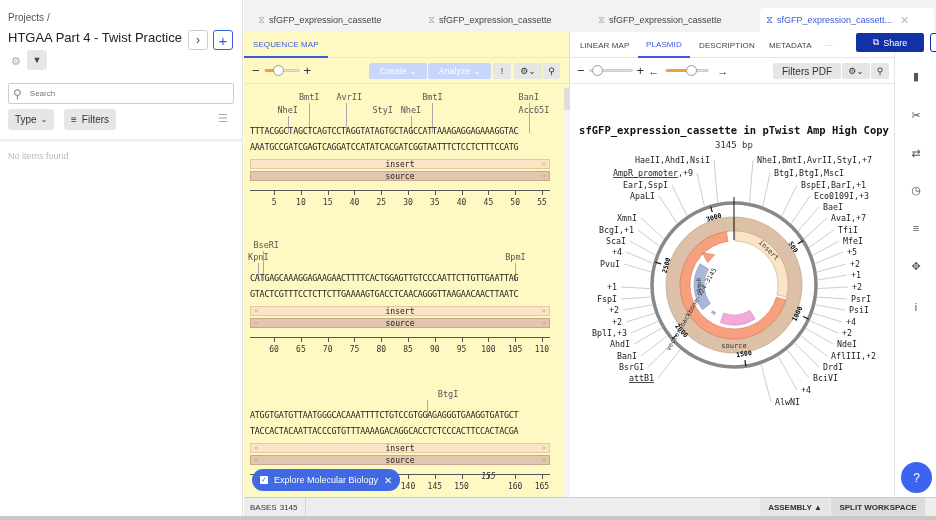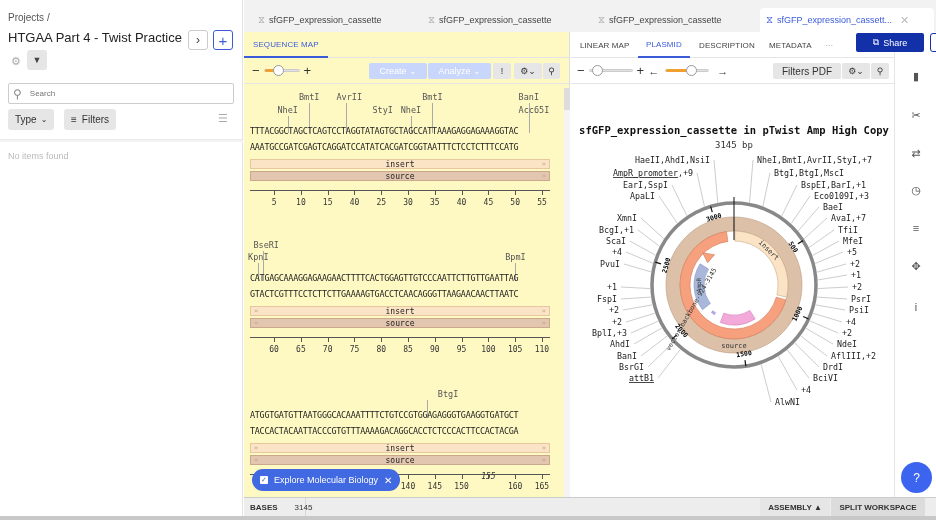--- a/index.html
+++ b/index.html
@@ -60,21 +60,21 @@
 
 #plaspane{position:absolute;left:571px;top:32px;width:324px;height:465px;background:#fff;border-right:1px solid #e5e5e5}
 #sharebtn{position:absolute;left:285px;top:1px;width:68px;height:19px;background:#1230a8;color:#fff;border-radius:2px;font-size:9px;display:flex;align-items:center;justify-content:center}
 #copybtn{position:absolute;left:359px;top:1px;width:19px;height:19px;border:1px solid #1230a8;border-radius:3px;color:#1230a8;font-size:9px;display:flex;align-items:center;justify-content:center}
 #rightbar{position:absolute;left:896px;top:58px;width:40px;height:439px;background:#fff}
 .rbicon{position:absolute;left:12px;width:16px;text-align:center;font-size:11px;color:#555}
 #help{position:absolute;left:901px;top:462px;width:31px;height:31px;border-radius:50%;background:#3d64ee;color:#fff;font-size:12px;display:flex;align-items:center;justify-content:center}
 
 #status{position:absolute;left:244px;top:497px;width:692px;height:19px;background:#ededed;border-top:1px solid #ccc}
 #status .bases{position:absolute;left:0;top:0;height:19px;padding:0 6px;font-size:8px;color:#333;display:flex;align-items:center;border-right:1px solid #d6d6d6;width:62px}
-#status .bases b{font-weight:bold;margin-right:17px}
+#status .bases b{font-weight:normal;margin-right:3px}
 .sbtn{position:absolute;top:0;height:19px;font-size:8px;font-weight:bold;color:#333;display:flex;align-items:center;justify-content:center}
 #bottomstrip{position:absolute;left:0;top:516px;width:936px;height:4px;background:#c8c8c8}
 </style>
 </head>
 <body>
 
 <div id="left">
   <div class="crumb">Projects /</div>
   <div class="title">HTGAA Part 4 - Twist Practice</div>
   <div class="sqbtn" style="left:188px;top:30px">

